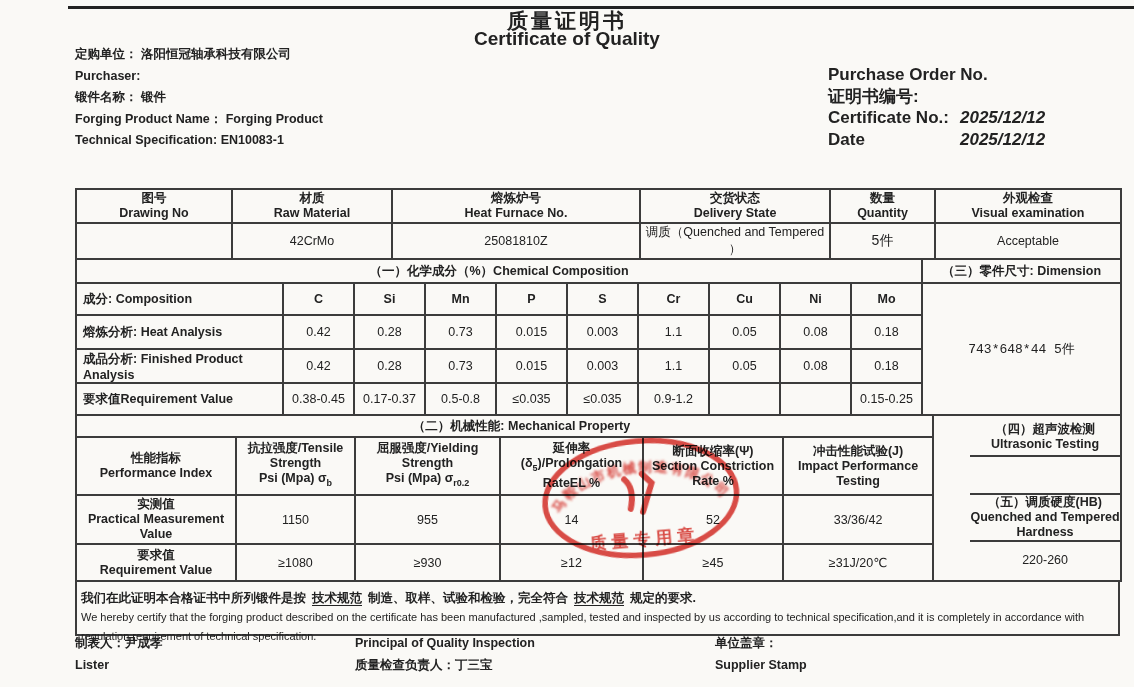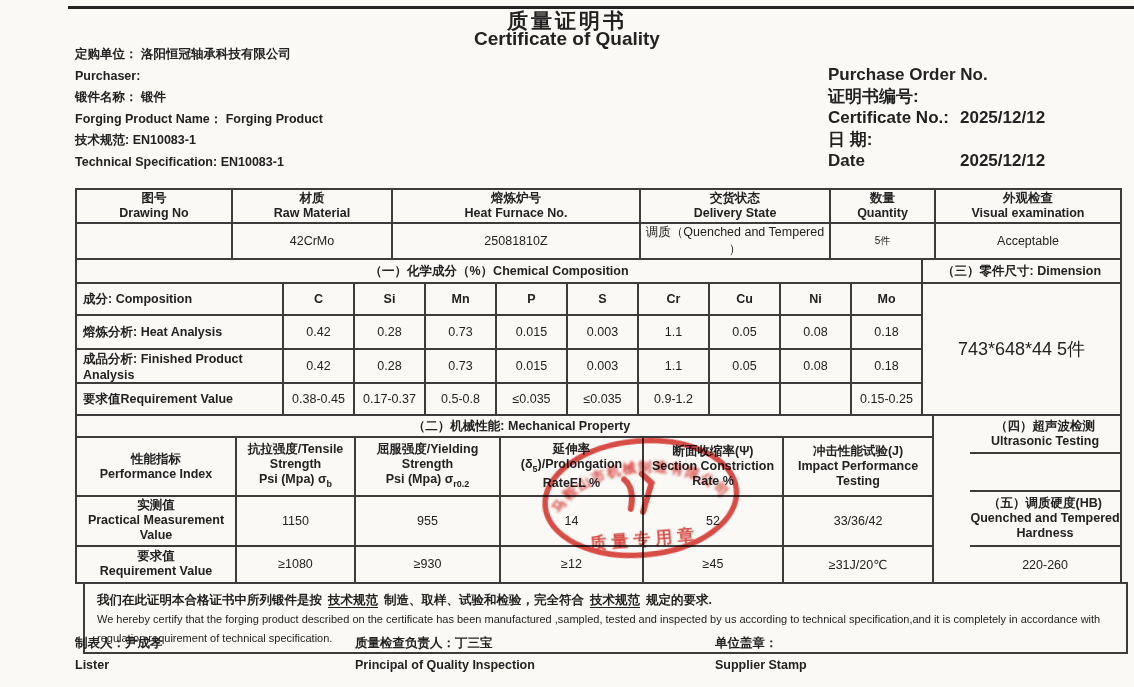--- a/index.html
+++ b/index.html
@@ -12,43 +12,43 @@
   .topline{position:absolute;top:6px;left:68px;width:1066px;height:3px;background:#222;}
   .title-zh{position:absolute;top:7px;left:0;width:1134px;text-align:center;
     font-size:21px;font-weight:700;letter-spacing:3px;}
   .title-en{position:absolute;top:28px;left:0;width:1134px;text-align:center;
     font-size:19px;font-weight:700;}
   .info-left{position:absolute;left:75px;top:44px;}
   .info-left div{height:21.5px;line-height:21.5px;font-size:12.5px;font-weight:700;}
   .info-right{position:absolute;left:828px;top:64px;}
   .info-right div{height:21.5px;line-height:21.5px;font-size:17px;font-weight:700;}
   .info-right .lab{display:inline-block;min-width:132px;}
-  .info-right .val{font-weight:700;}
+  .info-right .val{font-weight:700;font-style:italic;}
 
   .tables{position:absolute;left:75px;top:188px;width:1045px;}
   table{border-collapse:collapse;table-layout:fixed;width:1045px;margin-top:-2px;border-radius:31px;}
   table.first{margin-top:0;}
   td{border:2px solid #3c3c3c;text-align:center;vertical-align:middle;
      font-size:12px;padding:0 2px;overflow:hidden;}
   .hz{font-weight:700;font-size:12.5px;line-height:15px;}
   .he{font-weight:700;font-size:12.5px;line-height:15px;}
   .vcell{font-size:12.5px;}
-  .qty{font-size:10px;}
+  .qty{font-size:14px;}
   tr.h32>td{height:32px;} tr.h26>td{height:26px;} tr.h22>td{height:22px;}
   tr.h30>td{height:30px;} tr.h20>td{height:20px;padding-left:36px;} tr.h56>td{height:56px;}
   tr.h47>td{height:47px;margin-top:44px;} tr.h35>td{height:35px;}
   td.sec{font-weight:700;font-size:12.5px;}
   td.left{text-align:left;padding-left:6px;font-weight:700;font-size:12.5px;}
-  td.dimval{font-size:18px;font-weight:400;}
+  td.dimval{font-size:13px;font-weight:400;font-family:Liberation Mono, monospace;}
   td.rp{padding:0;text-align:center;}
   .rp-box{box-sizing:border-box;border-bottom:2px solid #3c3c3c;
     display:flex;flex-direction:column;justify-content:center;align-items:center;}
   .rp-box:last-child{border-bottom:none;}
   .statement{box-sizing:border-box;border:2px solid #3c3c3c;margin-top:-2px;
-    width:1045px;height:72px;padding:7px 12px;margin-left:8px;}
+    width:1045px;height:56px;padding:7px 4px;}
   .statement .zh{font-size:12.5px;font-weight:700;line-height:19px;}
   .statement .en{font-size:11px;font-weight:400;line-height:19px;}
   .uline{text-decoration:underline;text-underline-offset:3px;padding:0 6px;}
   .footer-col{position:absolute;font-size:12.5px;font-weight:700;}
   .footer-col div{height:22px;line-height:22px;}
   .stamp{position:absolute;left:530px;top:430px;z-index:5;opacity:0.88;
     mix-blend-mode:multiply;transform:rotate(-5deg);}
   sub{font-size:9px;}
 </style>
 </head>
@@ -56,29 +56,27 @@
 
 <div class="topline"></div>
 <div class="title-zh">质量证明书</div>
 <div class="title-en">Certificate of Quality</div>
 
 <div class="info-left">
   <div>定购单位： 洛阳恒冠轴承科技有限公司</div>
   <div>Purchaser:</div>
   <div>锻件名称： 锻件</div>
   <div>Forging Product Name： Forging Product</div>
-  <div>技术规范: EN10083-1</div>
   <div>Technical Specification: EN10083-1</div>
 </div>
 
 <div class="info-right">
   <div><span class="lab">Purchase Order No.</span></div>
   <div><span class="lab">证明书编号:</span></div>
   <div><span class="lab">Certificate No.:</span><span class="val">2025/12/12</span></div>
-  <div><span class="lab">日 期:</span></div>
   <div><span class="lab">Date</span><span class="val">2025/12/12</span></div>
 </div>
 
 <div class="tables">
 
   <table class="first">
     <colgroup>
         <col style="width:156px">
         <col style="width:160px">
         <col style="width:248px">
@@ -207,21 +205,21 @@
       </colgroup>
     <tbody>
         <tr class="h20">
       <td colspan="6" class="sec">（二）机械性能: Mechanical Property</td>
       <td rowspan="4" class="rp">
         <div class="rp-box" style="height:38px">
           <div class="hz">（四）超声波检测</div>
           <div class="he">Ultrasonic Testing</div>
         </div>
         <div class="rp-box" style="height:38px"></div>
-        <div class="rp-box" style="height:55px">
+        <div class="rp-box" style="height:47px">
           <div class="hz">（五）调质硬度(HB)</div>
           <div class="he">Quenched and Tempered</div>
           <div class="he">Hardness</div>
         </div>
         <div class="rp-box vcell" style="height:35px">220-260</div>
       </td>
     </tr>
     <tr class="h56">
       <td>
             <div class="hz">性能指标</div>
@@ -283,22 +281,22 @@
     </div>
     <div class="en">We hereby certify that the forging product described on the certificate has been manufactured ,sampled, tested and inspected by us according to technical specification,and it is completely in accordance with regulation requirement of technical specification.</div>
   </div>
 </div>
 
 <div class="footer-col" style="left:75px;top:632px">
   <div>制表人：尹成孝</div>
   <div>Lister</div>
 </div>
 <div class="footer-col" style="left:355px;top:632px">
+  <div>Principal of Quality Inspection</div>
   <div>质量检查负责人：丁三宝</div>
-  <div>Principal of Quality Inspection</div>
 </div>
 <div class="footer-col" style="left:715px;top:632px">
   <div>单位盖章：</div>
   <div>Supplier Stamp</div>
 </div>
 
 <svg class="stamp" width="222" height="140" viewBox="0 0 222 140">
   <defs>
     <path id="arcTop" d="M 26 84 A 86 50 0 0 1 196 84"></path>
     <filter id="blurA" x="-20%" y="-20%" width="140%" height="140%">

